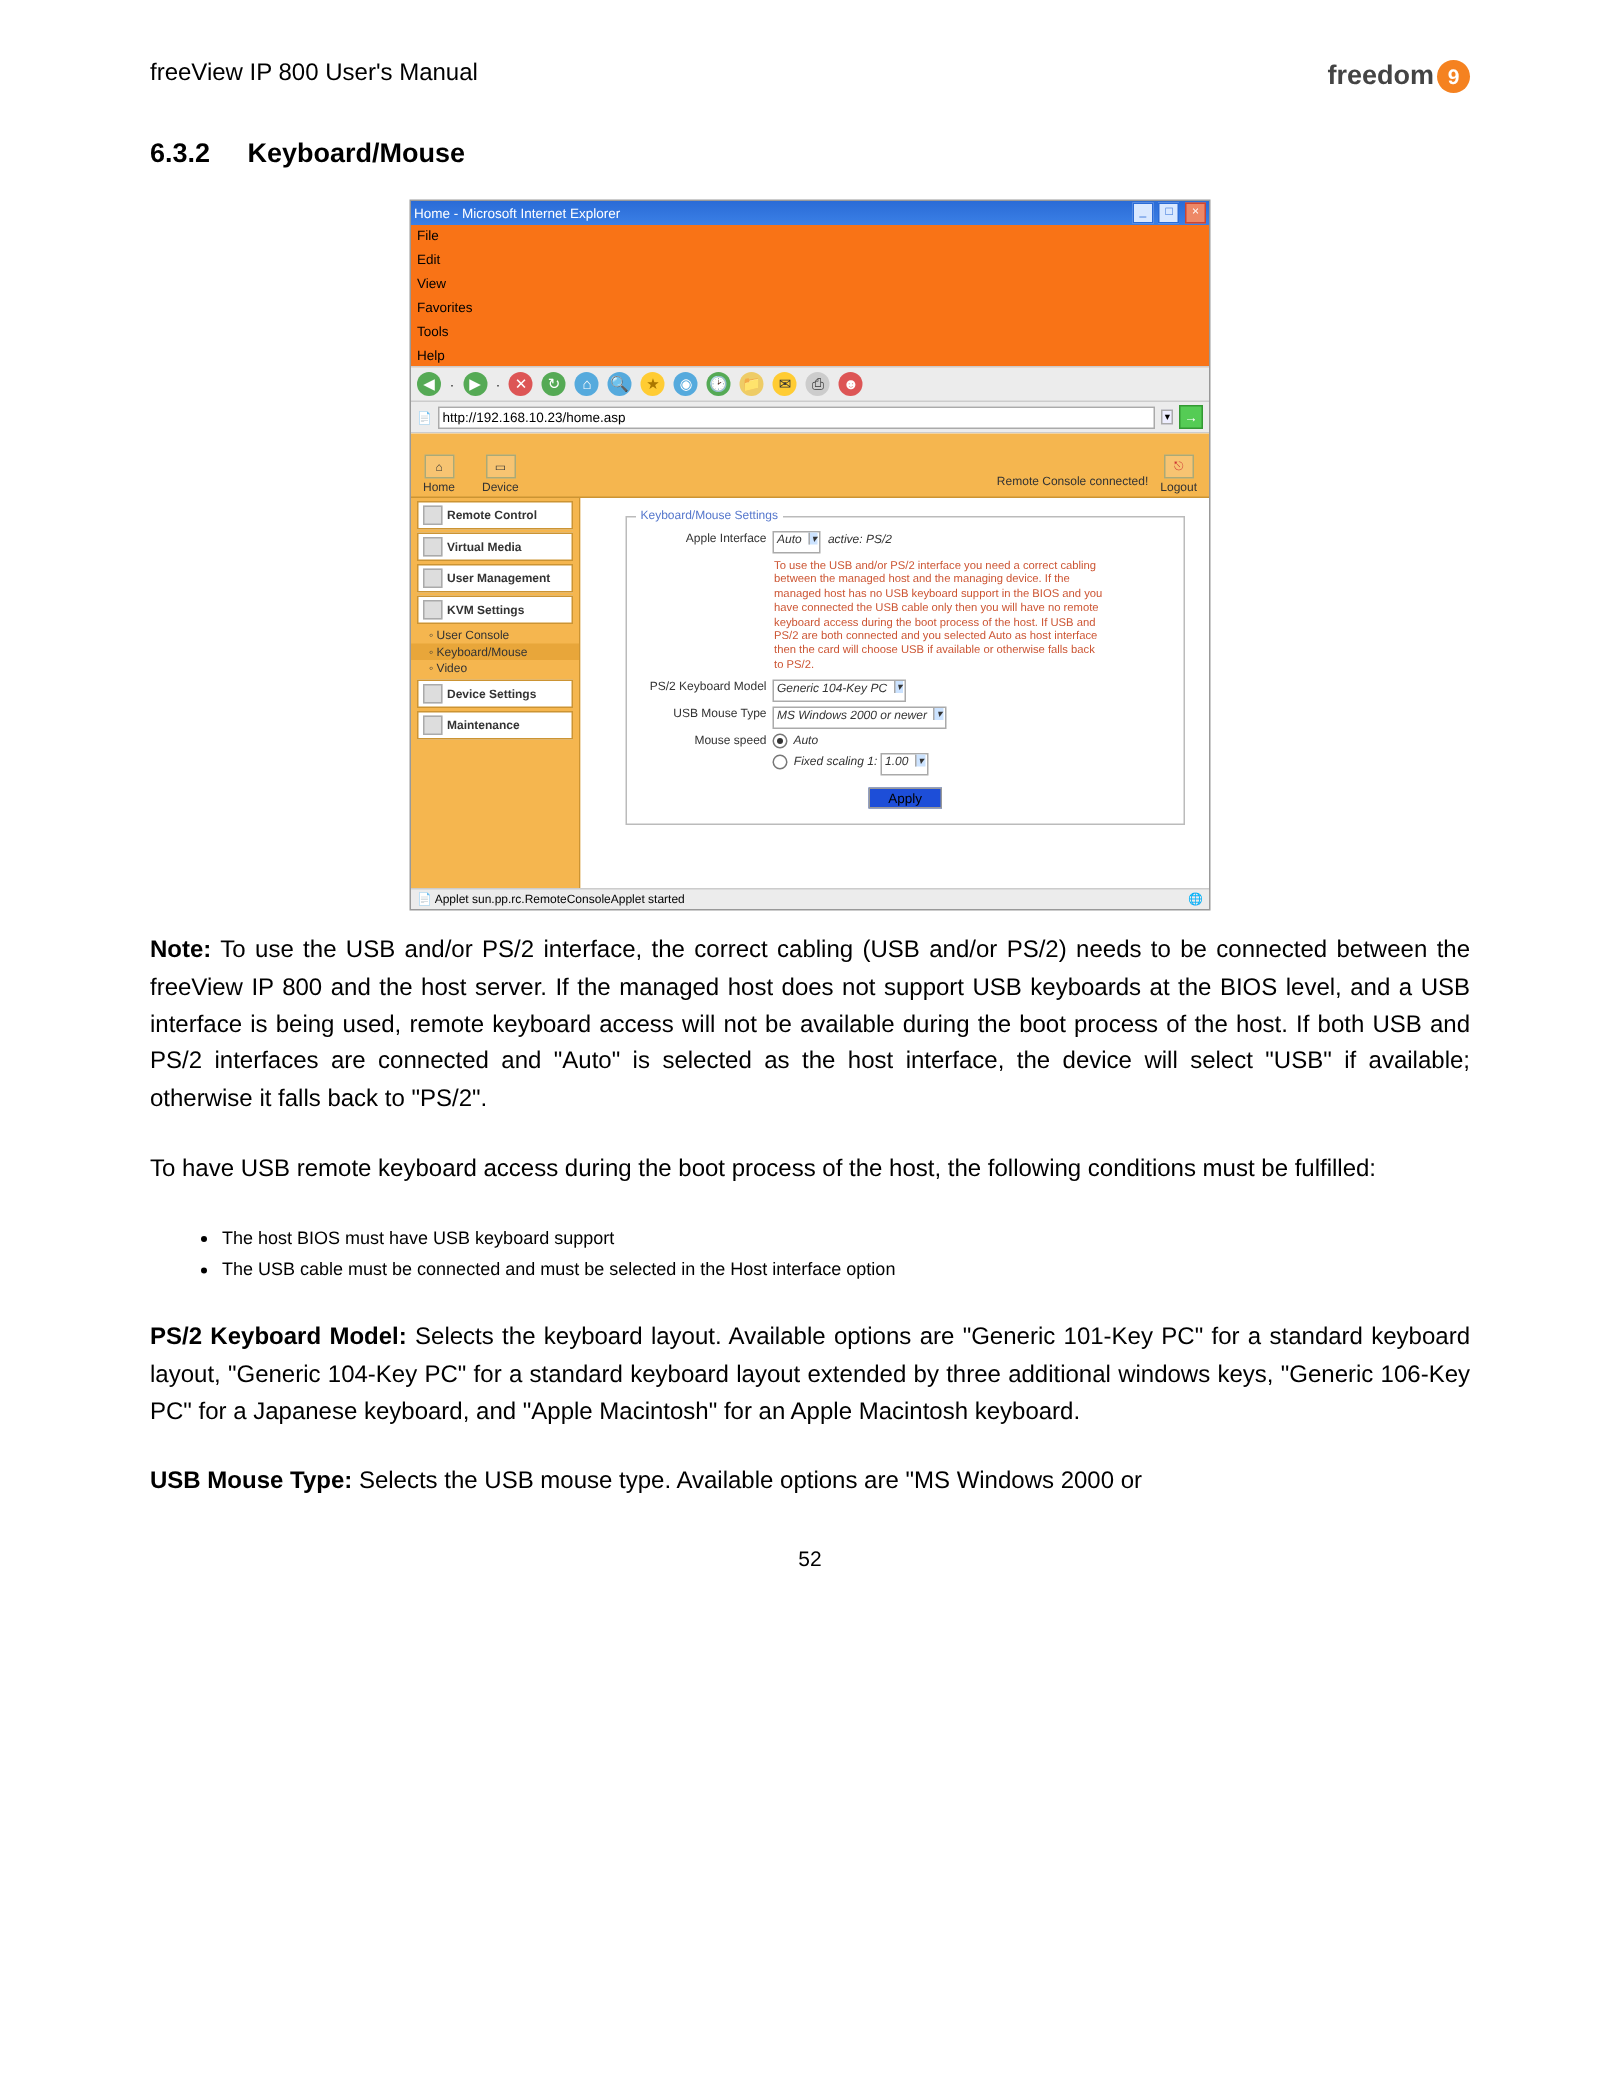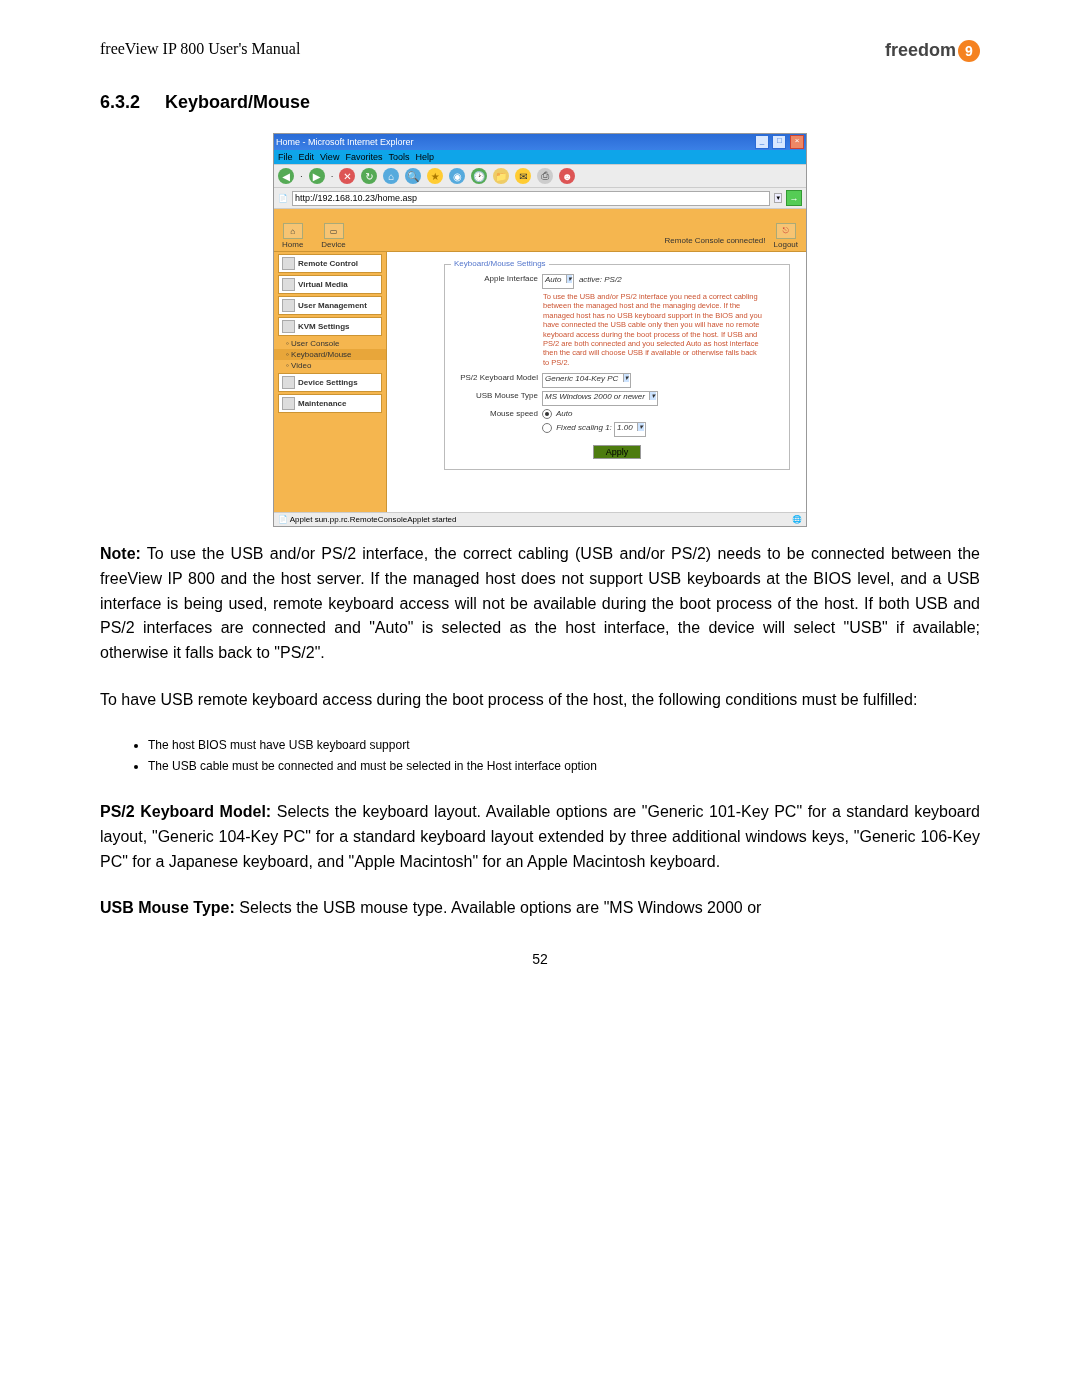--- a/index.html
+++ b/index.html
@@ -16,21 +16,20 @@
     width: 1080px;
   }
   .header-row {
     display: flex;
     justify-content: space-between;
     align-items: flex-start;
     margin-bottom: 30px;
   }
   .header-title {
     font-size: 16px;
-    font-family: Liberation Serif, serif;
   }
   .logo-block {
     display: flex;
     align-items: flex-start;
     font-family: Arial, sans-serif;
     font-weight: bold;
     font-size: 18px;
     color: #333;
   }
   .logo-block .freedom-text { color: #444; font-size:18px; }
@@ -66,22 +65,22 @@
     padding: 0 2px;
     font-size: 9px;
   }
   .ie-title .winbtns span {
     display:inline-block; width:12px; height:12px; margin-left:1px;
     background:#d9e8ff; border:1px solid #2a6bd6; font-size:8px;
     text-align:center; line-height:10px; color:#2a6bd6;
   }
   .ie-title .winbtns span.close { background:#e86; color:#fff; border-color:#c43;}
   .ie-menubar {
-    background:#0ea5e9; border-bottom:1px solid #ccc;
-    padding:2px 4px; font-size:9px; display:flex; gap:6px;
+    background:#f97316; border-bottom:1px solid #ccc;
+    padding:2px 4px; font-size:9px; display:flex; gap:6px;flex-direction:column;
   }
   .ie-toolbar {
     background:#ececec; border-bottom:1px solid #ccc;
     padding:3px 4px; display:flex; gap:6px; align-items:center;
   }
   .tb-icon {
     width:16px; height:16px; border-radius:50%;
     display:inline-flex; align-items:center; justify-content:center;
     font-size:10px; color:#fff;
   }
@@ -104,21 +103,21 @@
   }
   .app-top .left { display:flex; gap:18px; align-items:flex-end;}
   .app-top .item { font-size:8px; color:#333; text-align:center;}
   .app-top .item .ico {
     width:18px; height:14px; margin:0 auto 1px auto;
     display:flex; align-items:center; justify-content:center;
     background:#fff3; border:1px solid #aa7;
   }
   .app-top .right { display:flex; align-items:flex-end; gap:8px;}
   .status-text { font-size:8px; color:#333; margin-bottom:4px;}
-  .app-main { display:flex; min-height:260px;gap:27px;}
+  .app-main { display:flex; min-height:260px;}
   .sidebar {
     width:112px; background:#f5b64f; border-right:1px solid #cc9433;
     font-size:8px;
   }
   .sidebar .cat {
     background:#fff; border:1px solid #cc9433; margin:2px 4px; padding:2px 3px;
     display:flex; align-items:center; gap:3px; font-weight:bold; color:#333;
   }
   .sidebar .cat .ci { width:11px; height:11px; background:#ddd; border:1px solid #aaa; display:inline-block;}
   .sidebar .sub {
@@ -134,21 +133,21 @@
     font-size:8px; color:#5577cc;
   }
   .fs-row { display:flex; align-items:flex-start; margin:3px 0;}
   .fs-label { width:85px; font-size:8px; text-align:right; padding-right:4px; color:#333;}
   .fs-val { font-size:8px; color:#333;font-style:italic; }
   .sel { border:1px solid #aaa; font-size:8px; height:13px; background:#fff; padding:0 12px 0 2px; position:relative; display:inline-block;}
   .sel::after { content:'▾'; position:absolute; right:1px; top:0; font-size:7px; background:#cce3ff; border-left:1px solid #aaa; padding:0 1px;}
   .help-text { font-size:7.5px; color:#cc5533; line-height:1.25; margin-left:90px; max-width:220px;}
   .apply-btn {
     display:block; margin:8px auto 0 auto; border:1px solid #999;
-    background:#4d7c0f; padding:1px 12px; font-size:9px;
+    background:#1d4ed8; padding:1px 12px; font-size:9px;
   }
   .ie-status {
     background:#ececec; border-top:1px solid #ccc; font-size:8px;
     padding:2px 4px; display:flex; justify-content:space-between;
   }
   .caption {
     text-align:center; font-weight:bold; font-size:15px; margin:10px 0 28px 0;
   }
   .body-text p {
     font-size:16px; line-height:1.55; margin:0 0 22px 0; text-align:justify;

